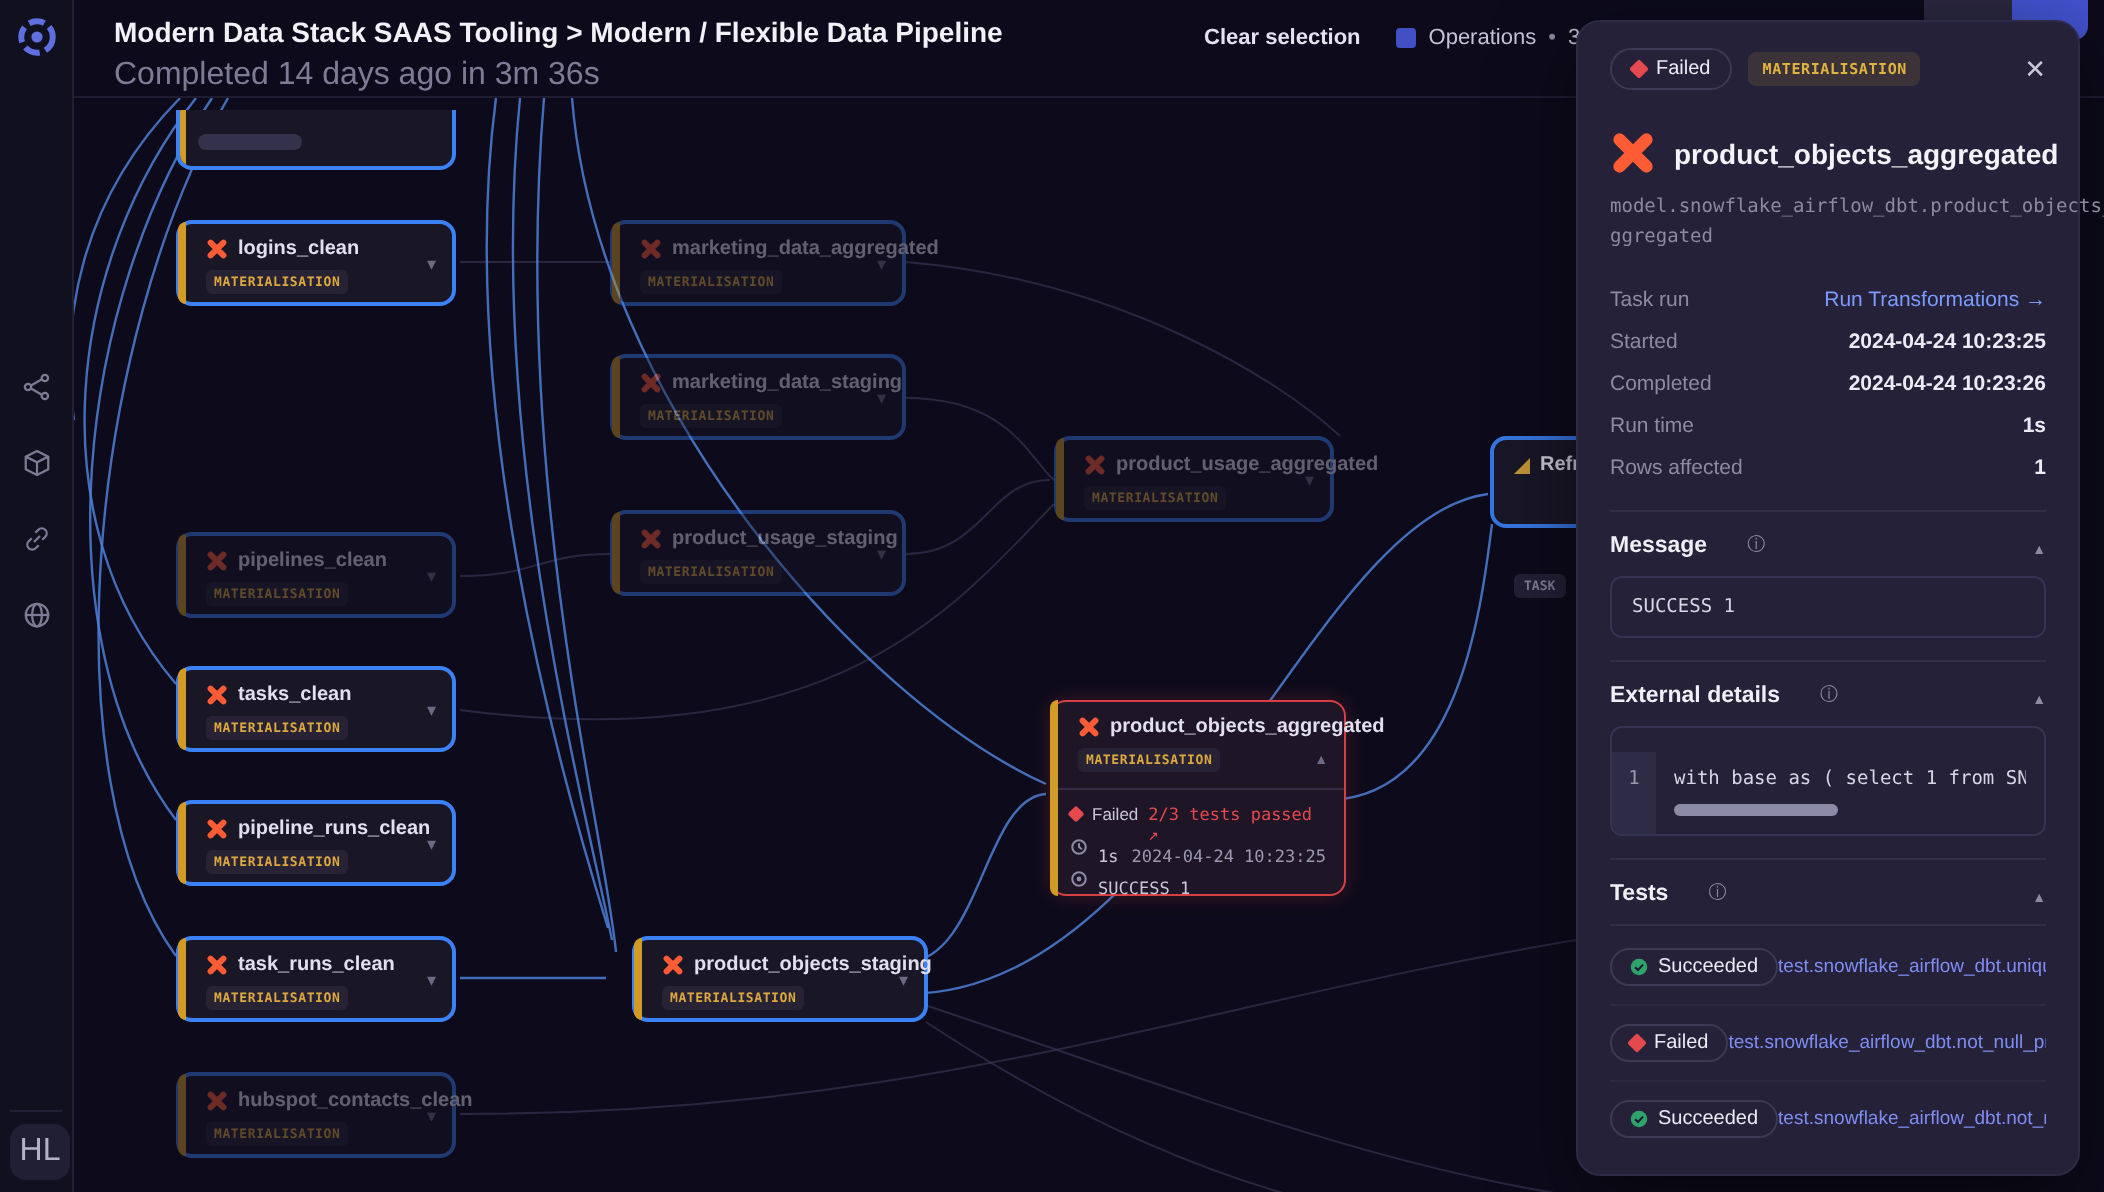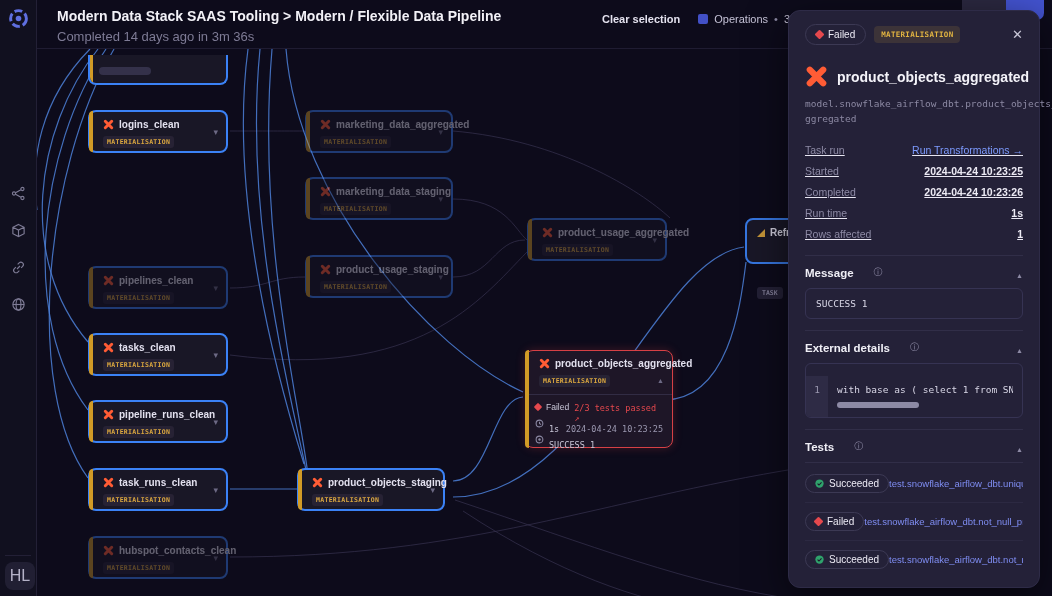--- a/index.html
+++ b/index.html
@@ -21,21 +21,21 @@
   .side-icons svg { width:15px; height:15px; stroke:#7e7b95; fill:none; stroke-width:1.2; }
   .side-div { position:absolute; left:5px; bottom:40px; width:26px; height:1px; background:#232036; }
   .avatar { position:absolute; left:5px; bottom:6px; width:30px; height:28px;
     background:#211f33; border-radius:8px; display:flex; align-items:center; justify-content:center;
     font-size:16px; color:#b5b2c8; }
 
   
   .header { position:absolute; left:37px; top:0; right:0; height:49px;
     border-bottom:1px solid #1f1c32; z-index:5; }
   .hdr-title { position:absolute; left:20px; top:8px; font-size:14px; font-weight:bold; color:#f2f1f7; }
-  .hdr-sub { position:absolute; left:20px; top:29px; font-size:13px; color:#7e7b95; }
+  .hdr-sub { position:absolute; left:20px; top:29px; font-size:16px; color:#7e7b95; }
   .hdr-right { position:absolute; left:565px; top:13px; display:flex; align-items:center; gap:18px;
     font-size:11px; color:#c5c2d6; white-space:nowrap; }
   .clear-sel { color:#e4e2ef; font-weight:bold; cursor:pointer; }
   .ops { display:flex; align-items:center; gap:6px; }
   .ops-ic { width:10px; height:10px; background:#4250c6; border-radius:2px; display:inline-block; }
   .dotsep { color:#8d8aa5; }
   .succ { display:flex; align-items:center; gap:6px; }
   .topbtn-dark { position:absolute; left:962px; top:0; width:58px; height:26px;
     background:#2b2840; border-radius:0 0 8px 8px; z-index:6; }
   .topbtn-blue { position:absolute; left:1006px; top:0; width:38px; height:20px;
@@ -95,21 +95,21 @@
   .pill { display:inline-flex; align-items:center; gap:5px; border:1px solid #3c3954;
     border-radius:14px; padding:4px 10px; font-size:10px; color:#eceaf4; background:transparent; }
   .badge-mat { font-family:"DejaVu Sans Mono", monospace; font-size:7.5px; font-weight:bold;
     letter-spacing:.3px; color:#e0b341; background:rgba(224,179,65,.13);
     border-radius:4px; padding:4px 7px; }
   .close { margin-left:auto; color:#c9c7d8; font-size:13px; cursor:pointer; }
   .p-title { display:flex; align-items:center; gap:9px; margin-top:20px; }
   .p-title .dbt-big, .p-title .dbt-big svg { width:23px; height:23px; display:block; flex:none; }
   .p-name { font-size:14px; font-weight:bold; color:#f4f3f9; }
   .p-sub { margin-top:8px; font-size:9.5px; color:#8c89a3; line-height:1.6; }
-  .p-details { margin-top:13px;text-decoration:underline; }
+  .p-details { margin-top:13px; }
   .drow { display:flex; justify-content:space-between; align-items:center; padding:4.5px 0; font-size:10.5px; }
   .dlabel { color:#8d8aa5; }
   .dvalue { color:#eceaf4; font-weight:bold; }
   .dvalue.link { color:#7d9bff; font-weight:normal; cursor:pointer; }
   .section { margin-top:11px; border-top:1px solid #312e48; padding-top:10px; }
   .sec-head { display:flex; align-items:flex-end; gap:20px; font-size:11.5px; font-weight:bold; color:#f0eff6; }
   .info { color:#8d8aa5; font-size:9px; font-weight:normal; }
   .collapse { margin-left:auto; color:#8d8aa5; font-size:7px; cursor:pointer; }
   .msg-box { margin-top:9px; border:1px solid #363353; border-radius:6px; padding:9px 10px;
     font-size:9.5px; color:#d8d6e6; }
@@ -220,21 +220,21 @@
           <span class="nname">marketing_data_staging</span>
         </div><span class="mat">MATERIALISATION</span><span class="chev">▾</span></div>
       <div class="node dim" style="left: 305px; top: 255px; width: 148px;"><span class="accent"></span><div class="nrow">
           <span class="dbticon">
             <svg viewBox="0 0 24 24">
               <path d="M5 5 L19 19 M19 5 L5 19" stroke="#ff5c35" stroke-width="6.5" stroke-linecap="round" fill="none"></path>
             </svg>
           </span>
           <span class="nname">product_usage_staging</span>
         </div><span class="mat">MATERIALISATION</span><span class="chev">▾</span></div>
-      <div class="node" style="left: 297px; top: 468px; width: 148px;"><span class="accent"></span><div class="nrow">
+      <div class="node" style="left: 316px; top: 468px; width: 148px;"><span class="accent"></span><div class="nrow">
           <span class="dbticon">
             <svg viewBox="0 0 24 24">
               <path d="M5 5 L19 19 M19 5 L5 19" stroke="#ff5c35" stroke-width="6.5" stroke-linecap="round" fill="none"></path>
             </svg>
           </span>
           <span class="nname">product_objects_staging</span>
         </div><span class="mat">MATERIALISATION</span><span class="chev">▾</span></div>
       <div class="node dim" style="left: 527px; top: 218px; width: 140px;"><span class="accent"></span><div class="nrow">
           <span class="dbticon">
             <svg viewBox="0 0 24 24">

